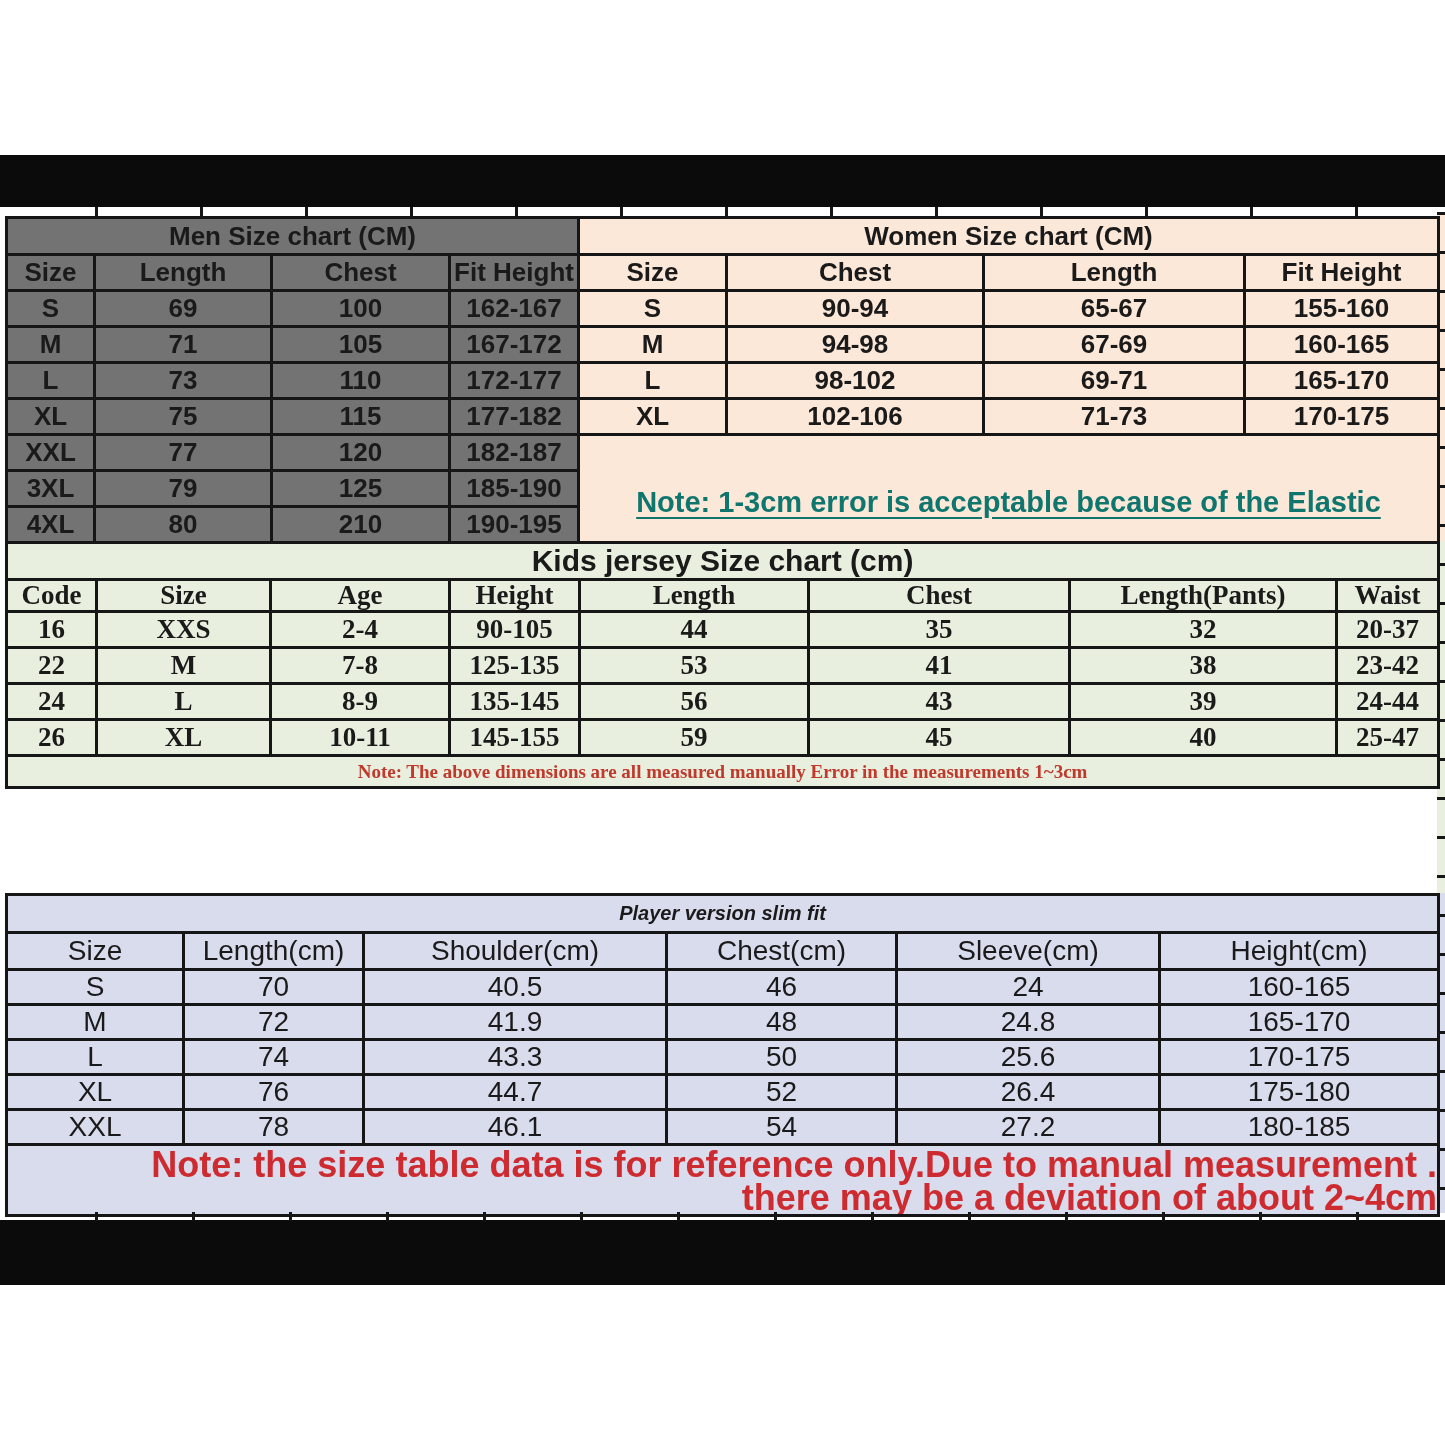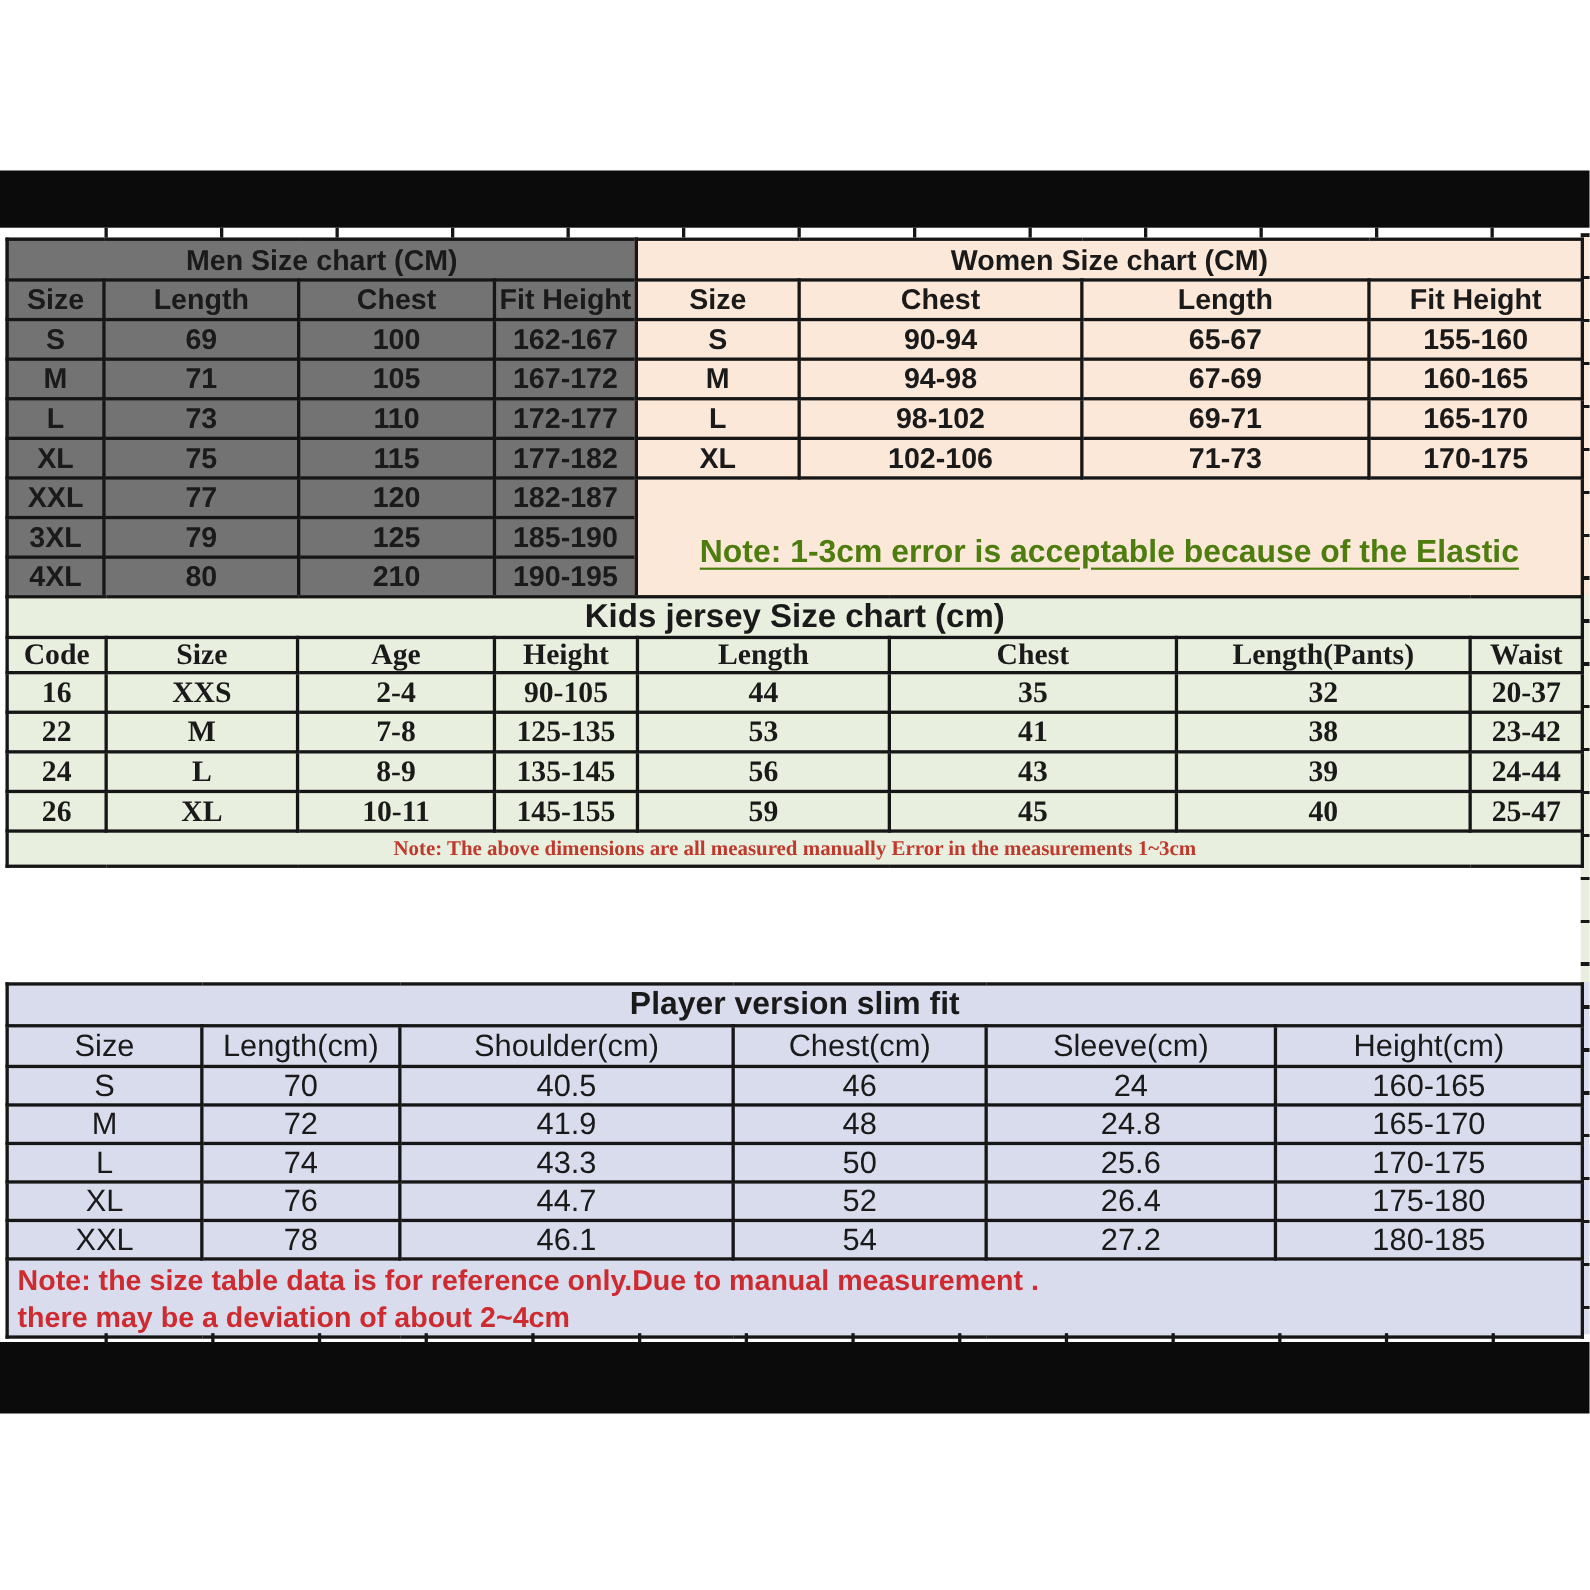--- a/index.html
+++ b/index.html
@@ -24,31 +24,31 @@
 
   #men{left:5px;top:216px;width:572px;background:#737373;}
   #women{left:577px;top:216px;width:860px;background:#fce8d9;}
   #kids{left:5px;top:541px;width:1432px;background:#e9efde;}
   #player{left:5px;top:893px;width:1432px;background:#d9dcec;}
 
   #kids th,#kids td{font-family:"Liberation Serif",serif;font-size:27px;}
   #kids td.title{font-family:"Liberation Sans",sans-serif;font-size:30px;}
 
   #player th,#player td{font-weight:normal;font-size:28px;}
-  #player td.title{font-weight:bold;font-size:29px;}
+  #player td.title{font-weight:bold;font-size:20px;font-style:italic;}
 
   #women td.note{
-    font-size:29px;color:#4d7c0f;text-decoration:underline;
+    font-size:29px;color:#0f766e;text-decoration:underline;
     text-underline-offset:5px;padding-top:28px;
   }
   #kids td.note{
     font-size:19px;color:#bf392c;font-family:"Liberation Serif",serif;
   }
   #player td.footer-note{
-    text-align:left;font-weight:bold;font-size:26px;color:#ce2b30;
+    text-align:right;font-weight:bold;font-size:36px;color:#ce2b30;
     padding:2px 0 0 8px;vertical-align:top;
   }
   #player td.footer-note .ln{white-space:nowrap;line-height:33px;}
 
   .sliver{
     position:absolute;left:1437px;top:212px;width:8px;height:1001px;
     background:
       repeating-linear-gradient(to bottom,#161616 0 3px,transparent 3px 39px),
       linear-gradient(to bottom,#fce8d9 0 329px,#e9efde 329px 681px,#d9dcec 681px 1001px);
   }

